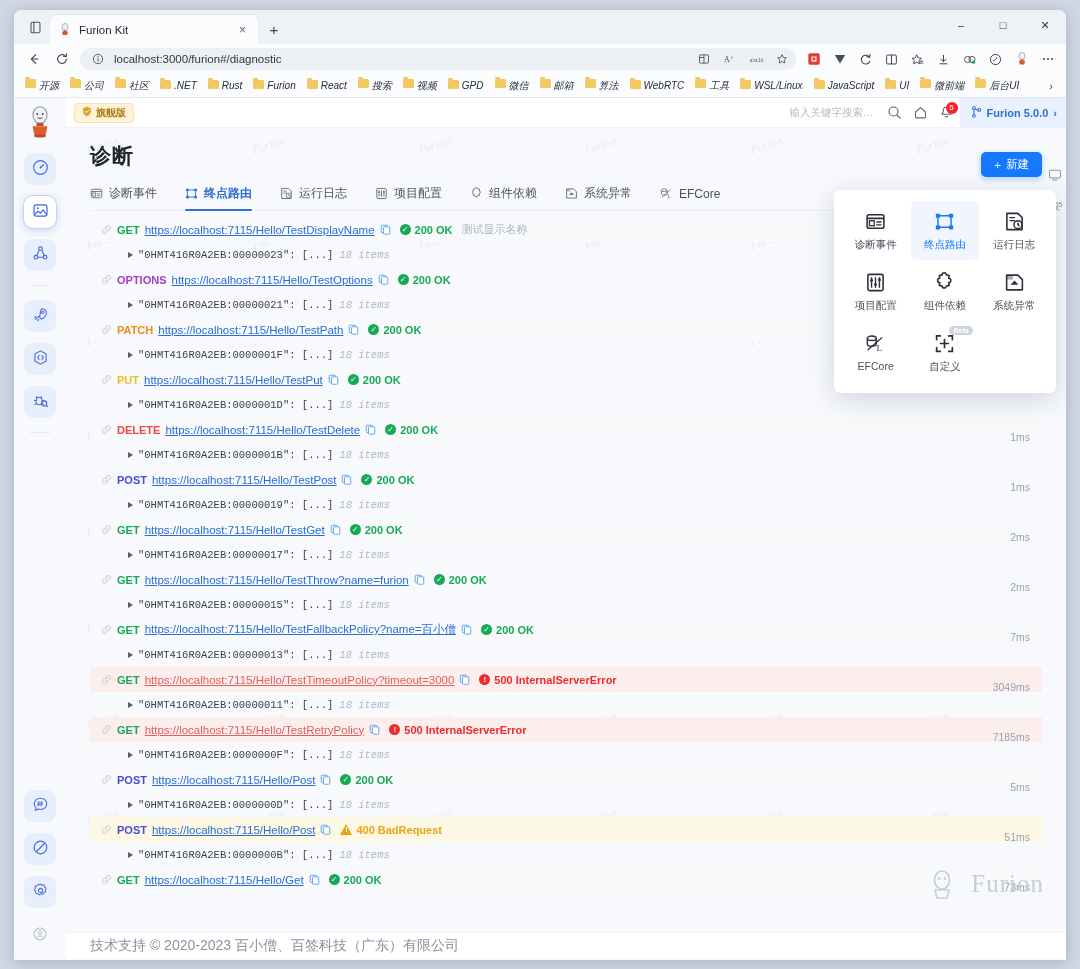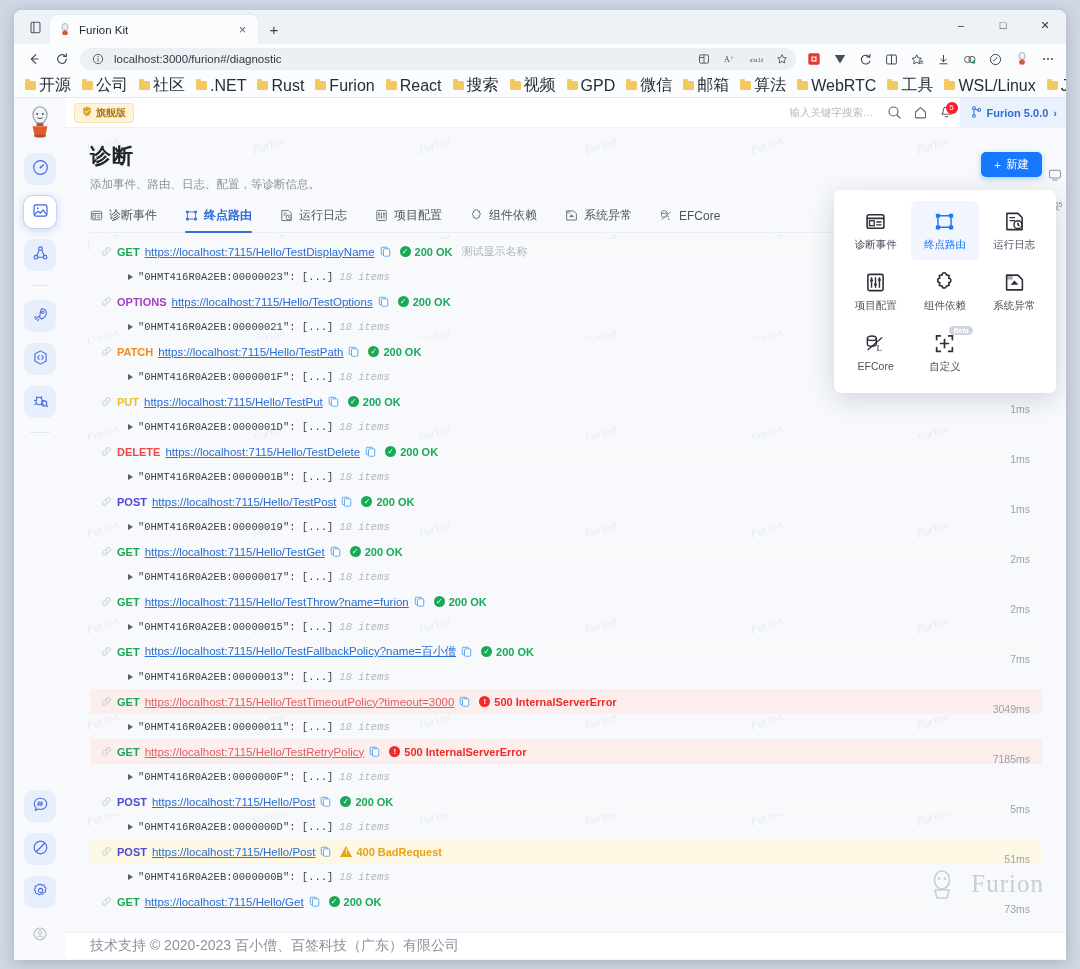--- a/index.html
+++ b/index.html
@@ -35,21 +35,21 @@
   .nvic { width:25px;height:24px; display:flex;align-items:center;justify-content:center; color:#414750; border-radius:4px;}
   .omnibox {
     flex:1; height:22px; background:#ecf0f5; border-radius:11px; display:flex; align-items:center;
     padding:0 4px 0 8px; gap:6px; margin:0 3px;
   }
   .omnibox .url { flex:1; font-size:11.5px; color:#313740; white-space:nowrap; overflow:hidden;}
   .oic { width:20px;height:19px;display:flex;align-items:center;justify-content:center;color:#414750;font-size:11px;}
   .tbric { width:23px;height:23px; display:flex;align-items:center;justify-content:center; color:#3a4048; position:relative;}
 
   .bkbar { height:24px; background:#fbfcfe; display:flex; align-items:center; padding:0 6px; gap:1px; border-bottom:1px solid #e3e8ef; overflow:hidden;}
-  .bk { display:flex; align-items:center; gap:3px; padding:2px 5px; border-radius:4px; font-size:16px; color:#272d36; white-space:nowrap;}
+  .bk { display:flex; gap:3px; padding:2px 5px; border-radius:4px; font-size:10px; color:#272d36; white-space:nowrap;font-style:italic;}
   .bk .fo { width:11px;height:9px; background:#f3c860; border-radius:1.5px; position:relative; flex:0 0 11px;}
   .bk .fo:before{content:"";position:absolute;left:0;top:-2px;width:5px;height:2px;background:#f3c860;border-radius:1px 1px 0 0;}
   .bkmore { margin-left:auto; width:18px;height:18px;display:flex;align-items:center;justify-content:center;color:#3a4048;font-size:11px;}
 
   
   .app { position:relative; height:861px; background:#f7f9fc; display:flex; }
   .railwrap{ width:52px; background:#f7f9fc; position:relative; display:flex; flex-direction:column; align-items:center;}
   .logo { width:36px;height:40px; margin-top:5px; display:flex;align-items:center;justify-content:center;}
   .rail { display:flex;flex-direction:column; align-items:center; gap:11px; margin-top:10px;}
   .ri { width:32px;height:32px; border-radius:9px; display:flex;align-items:center;justify-content:center; color:#4b6bdc; background:#e8effc;}
@@ -565,21 +565,20 @@
             <span style="left: 850px; top: 682px;">Furion</span>
           </div>
 
         <button class="newbtn">
           <span>+</span>
           <span>新建</span>
         </button>
 
         <div class="page">
           <div class="ptitle">诊断</div>
-          <div class="pdesc">添加事件、路由、日志、配置，等诊断信息。</div>
           <div class="tabs" id="tabs">
               <div class="tabit">
                 <span class="ic">
                   <svg width="13" height="13" viewBox="0 0 16 16">
                     <rect x="1.6" y="2.8" width="12.8" height="10.4" rx="1.4" fill="none" stroke="currentColor" stroke-width="1.2"></rect>
                     <line x1="1.6" y1="5.6" x2="14.4" y2="5.6" stroke="currentColor" stroke-width="1.2"></line>
                     <rect x="3.4" y="7.4" width="3.6" height="3.8" fill="none" stroke="currentColor" stroke-width="1"></rect>
                     <line x1="8.6" y1="8.4" x2="12.6" y2="8.4" stroke="currentColor" stroke-width="1"></line>
                     <line x1="8.6" y1="10.6" x2="12.6" y2="10.6" stroke="currentColor" stroke-width="1"></line>
                   </svg>

